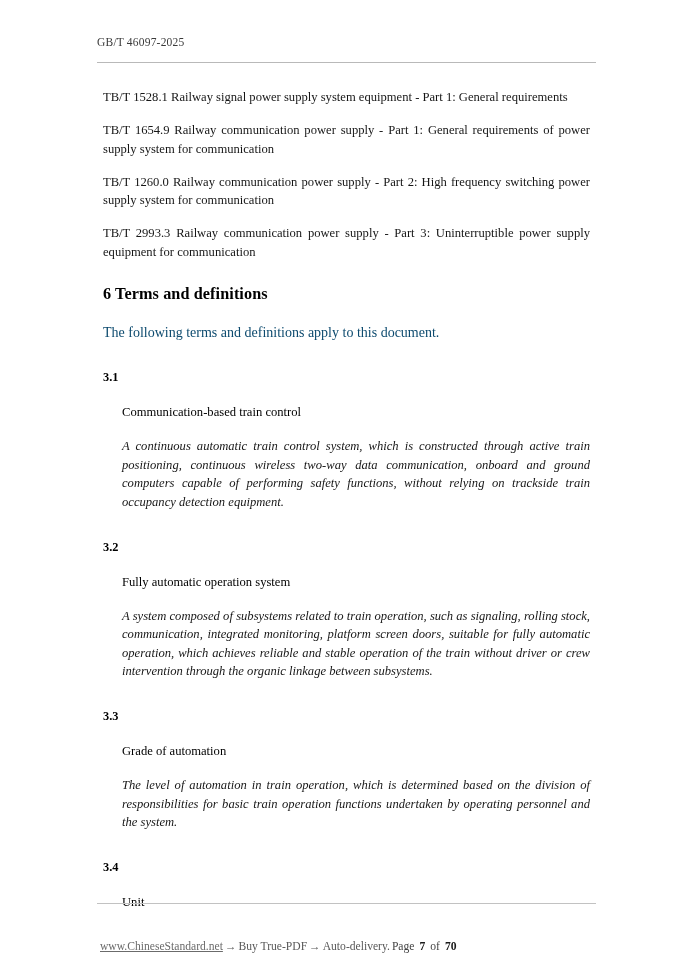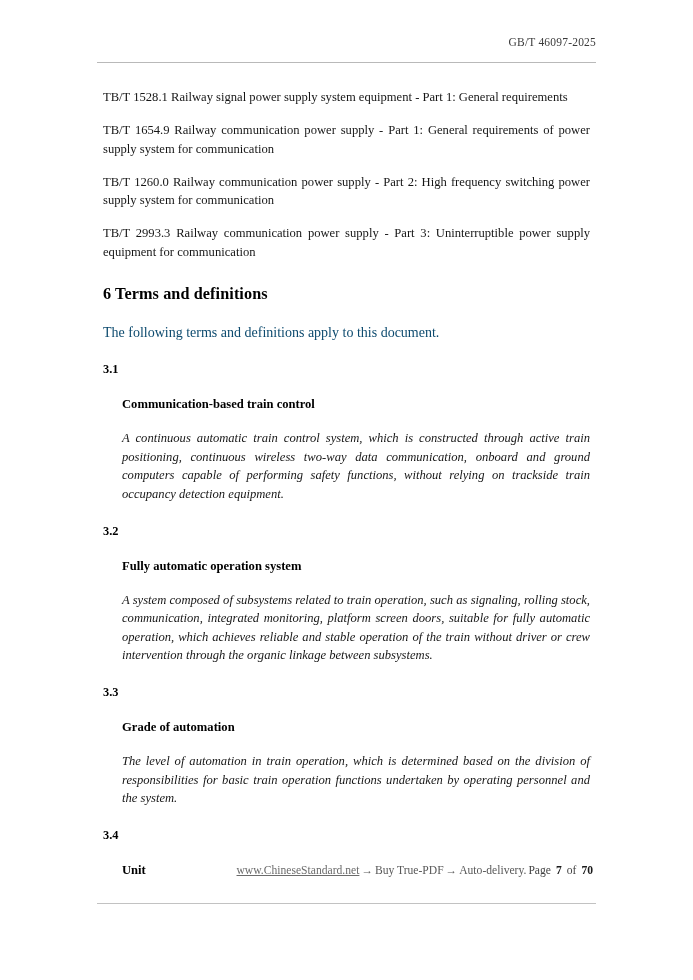--- a/index.html
+++ b/index.html
@@ -24,21 +24,21 @@
     height: 980px;
     background: #fff;
   }
 
   
   .header {
     position: absolute;
     left: 97px;
     top: 36px;
     width: 499px;
-    text-align: right;
+    text-align: left;
   }
   .header-title {
     font-size: 11.5px;
     color: #3a3a3a;
     letter-spacing: 0.2px;
   }
   .header-rule {
     position: absolute;
     left: 97px;
     top: 62px;
@@ -73,32 +73,32 @@
     color: #000;
   }
 
   .intro-para {
     font-size: 14px;
     line-height: 18.6px;
     margin: 20px 0 0 0;
     color: #0c4a6e;
   }
 
-  .term-block { margin-top: 20px; }
+  .term-block { margin-top: 28px; }
 
   .term-number {
     font-size: 12.4px;
     font-weight: bold;
     color: #000;
     margin: 0;
   }
 
   .term-name {
     font-size: 12.6px;
-    font-weight: bold;
+    font-weight: normal;
     color: #000;
     margin: 20px 0 0 19px;
   }
 
   .term-def {
     font-size: 12.6px;
     line-height: 18.6px;
     text-align: justify;
     text-justify: inter-word;
     margin: 17px 0 0 19px;
@@ -111,25 +111,25 @@
     position: absolute;
     left: 97px;
     top: 903px;
     width: 499px;
     height: 1px;
     background: #c2c2c2;
   }
   .footer {
     position: absolute;
     left: 100px;
-    top: 864px;
+    top: 940px;
     width: 496px;
     display: flex;
     align-items: baseline;
-    justify-content: flex-end;
+    justify-content: flex-start;
     font-size: 11.6px;
     color: #585858;
   }
   .footer-left {
     white-space: nowrap;
   }
   .footer-url {
     color: #6b6b6b;
     text-decoration: underline;
   }

